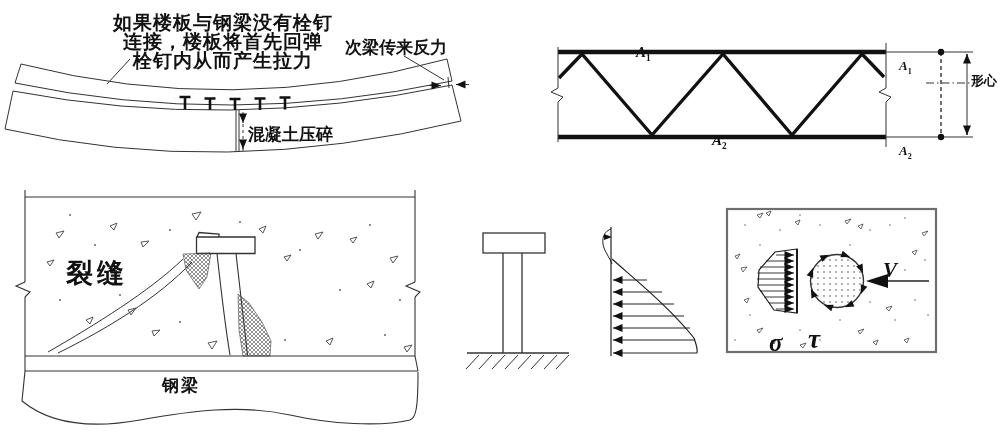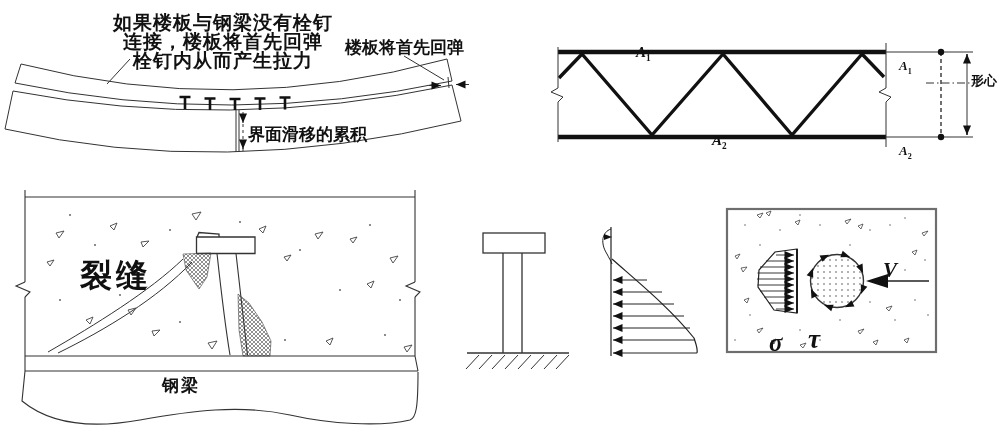--- a/index.html
+++ b/index.html
@@ -187,38 +187,38 @@
     </g>
   </g>
 </svg>
 
 <div class="lbl note" style="left:98px;top:13px;width:250px;">
   <span>如果楼板与钢梁没有栓钉</span>
   <span>连接，楼板将首先回弹</span>
   <span>栓钉内从而产生拉力</span>
 </div>
 
-<div class="lbl" style="left:345px;top:39px;font-size:17px;">楼板将首先回弹</div>
-
-<div class="lbl" style="left:248px;top:126px;font-size:17px;">界面滑移的累积</div>
+<div class="lbl" style="left:345px;top:39px;font-size:17px;">次梁传来反力</div>
+
+<div class="lbl" style="left:248px;top:126px;font-size:17px;">混凝土压碎</div>
 
 <div class="lbl math" style="left:636px;top:22px;font-size:15px;">
   <span>A</span><sub>1</sub>
 </div>
 <div class="lbl math" style="left:712px;top:110px;font-size:15px;">
   <span>A</span><sub>2</sub>
 </div>
 <div class="lbl math" style="left:899px;top:36px;font-size:13px;">
   <span>A</span><sub>1</sub>
 </div>
 <div class="lbl math" style="left:899px;top:121px;font-size:13px;">
   <span>A</span><sub>2</sub>
 </div>
 <div class="lbl" style="left:971px;top:74px;font-size:13px;">形心</div>
 
-<div class="lbl" style="left:80px;top:259px;font-size:32px;letter-spacing:4px;">裂缝</div>
+<div class="lbl" style="left:66px;top:259px;font-size:27px;letter-spacing:4px;">裂缝</div>
 <div class="lbl" style="left:162px;top:377px;font-size:17px;letter-spacing:2px;">钢梁</div>
 
 <div class="lbl math" style="left:769px;top:307px;font-size:25px;">σ</div>
 <div class="lbl math" style="left:808px;top:303px;font-size:27px;">τ</div>
 <div class="lbl math" style="left:883px;top:237px;font-size:21px;">V</div>
 
 </div>
 
 </body></html>

